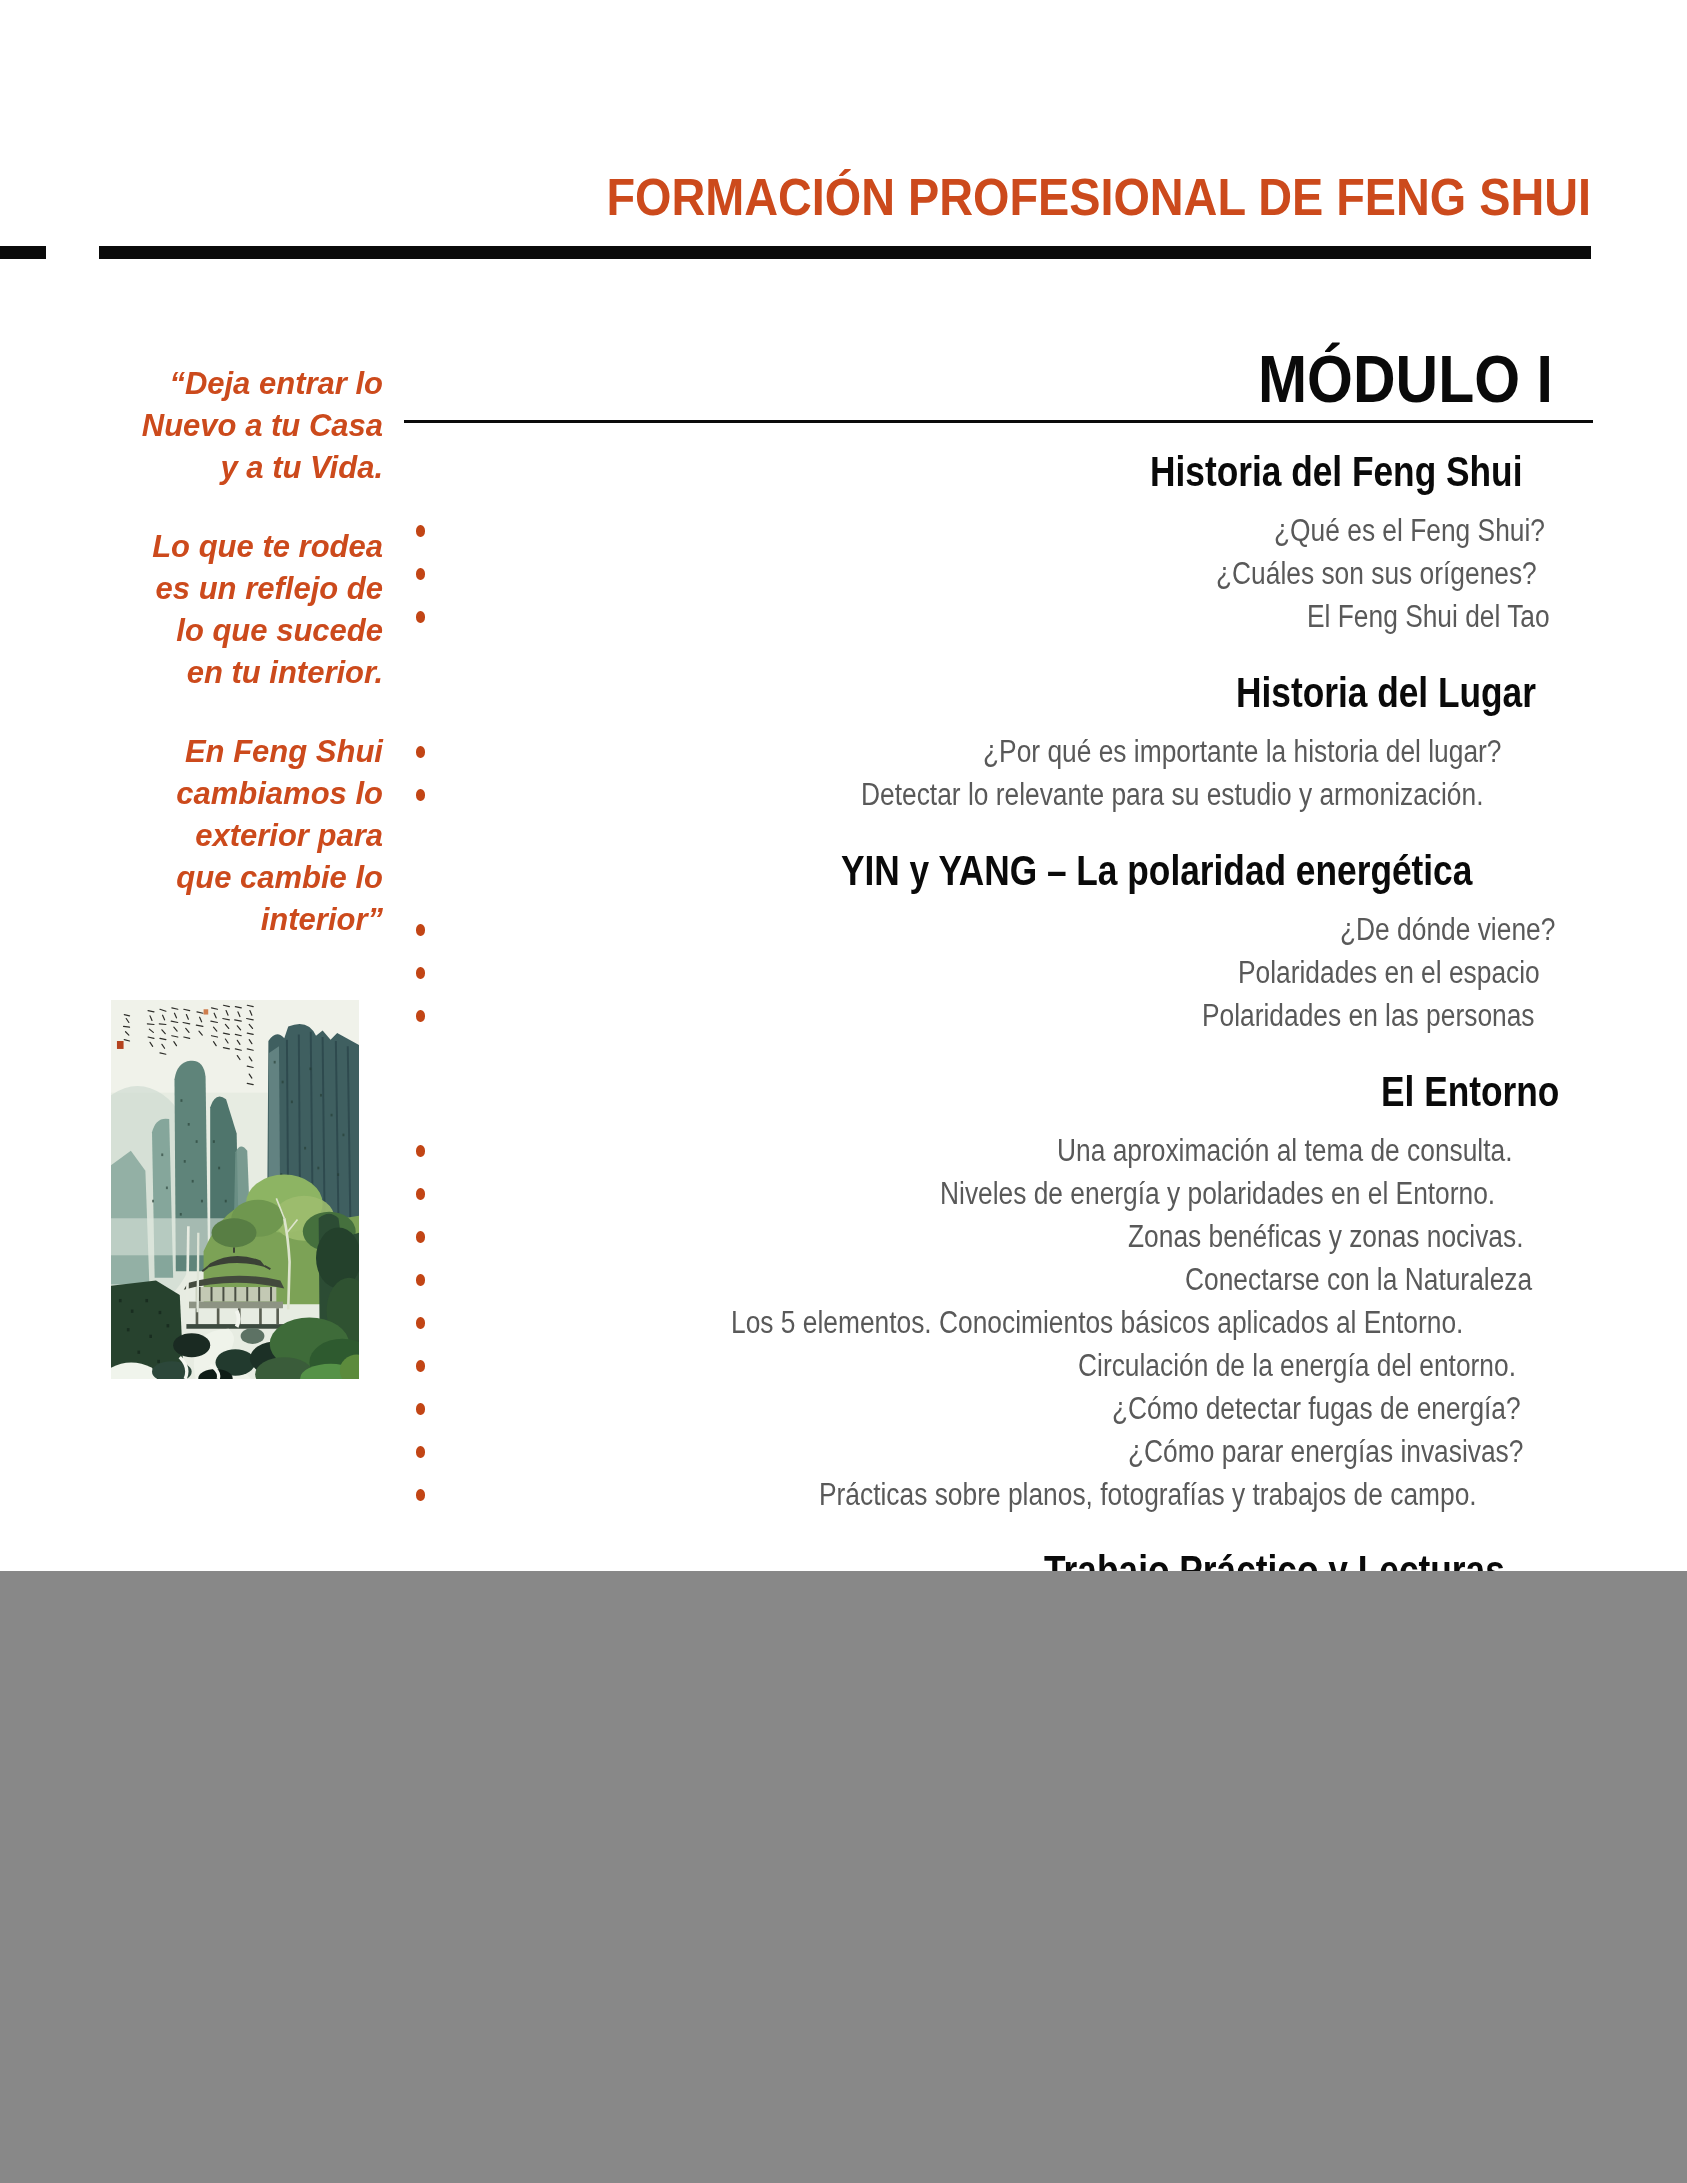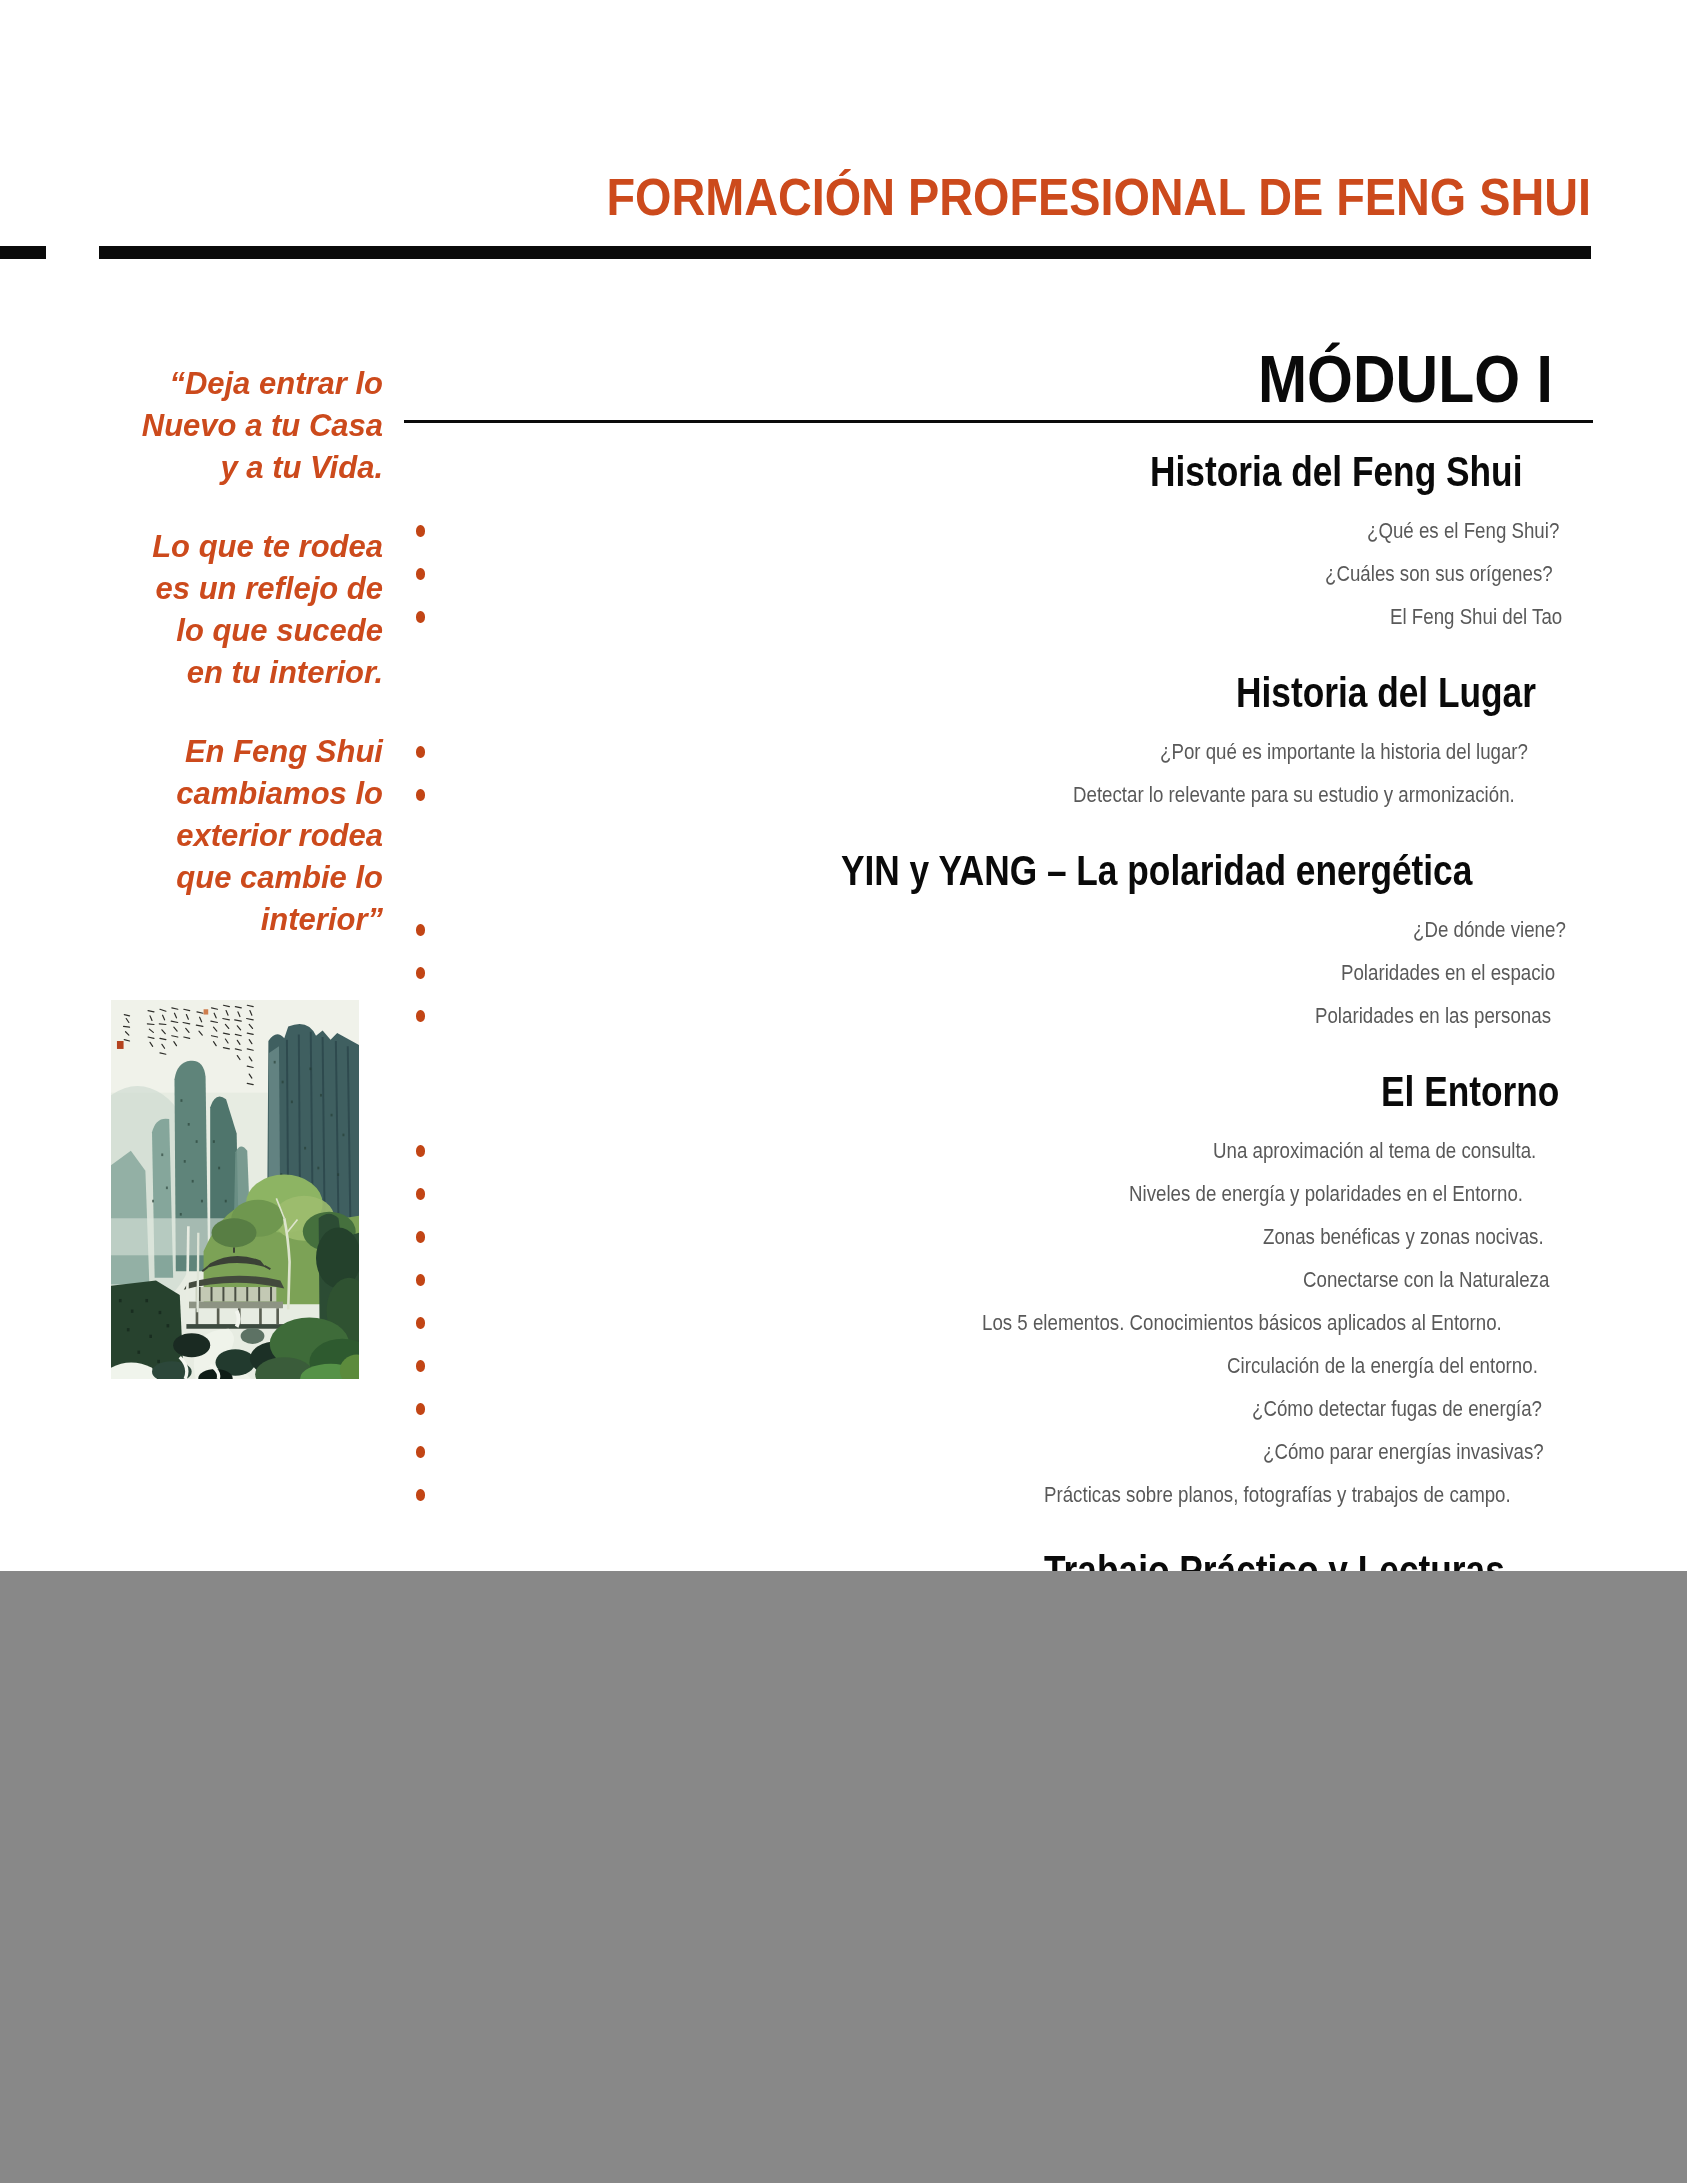--- a/index.html
+++ b/index.html
@@ -37,21 +37,21 @@
   .main{position:absolute; left:404px; top:348px; width:1189px; color:var(--ink,#000);}
   h1.module{margin:0; font-size:67px; line-height:61px; font-weight:bold; color:var(--ink,#000);}
   h1 .cond{transform:scaleX(.88);}
   .title-rule{height:3.3px; background:var(--ink,#000); margin-top:10.6px; width:100%;}
   section h2{margin:34px 0 16px 0; font-size:42px; line-height:42px; font-weight:bold; color:var(--ink,#000);}
   section h2 .cond{transform:scaleX(.84);}
   section:first-of-type h2{margin-top:28px;}
   ul.bullets{list-style:none; margin:0; padding:0;}
   ul.bullets li{
     position:relative; padding-left:96px; height:43px; line-height:43px;
-    font-size:22px; color:var(--gray,#595959);
+    font-size:31px; color:var(--gray,#595959);
   }
   ul.bullets li .dot{
     position:absolute; left:12px; top:16.5px; width:8.6px; height:11.2px;
     border-radius:50%; background:var(--bullet,#c24515);
   }
   ul.bullets.tight li{padding-left:48px;}
 </style>
 </head>
 <body>
 
@@ -68,21 +68,21 @@
 Nuevo a tu Casa
 y a tu Vida.</p>
 
   <p>Lo que te rodea
 es un reflejo de
 lo que sucede
 en tu interior.</p>
 
   <p>En Feng Shui
 cambiamos lo
-exterior rodea
+exterior para
 que cambie lo
 interior”</p>
 </div>
 
   <div class="painting">
     <svg width="248" height="379" viewBox="0 0 375 573" preserveAspectRatio="none">
       <rect width="375" height="573" fill="#e7ece2"></rect>
       <rect width="375" height="140" fill="#f0f2ea"></rect>
       <ellipse cx="40" cy="300" rx="100" ry="170" fill="#cfdcd2" opacity=".7"></ellipse>
 

